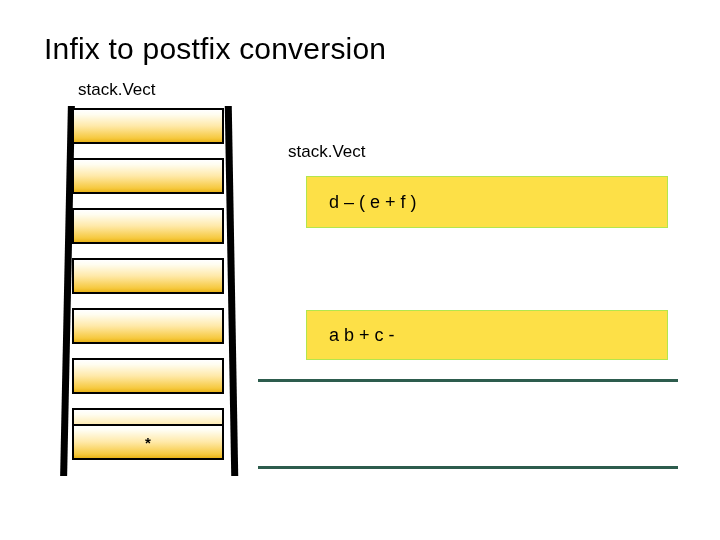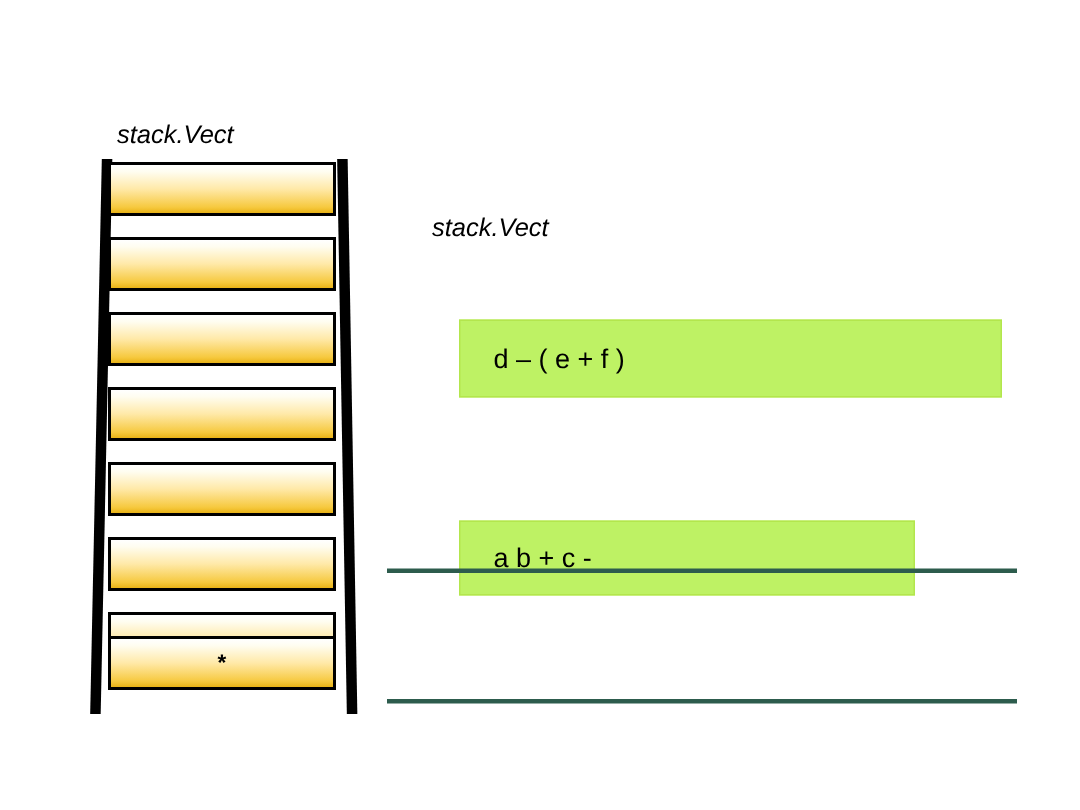--- a/index.html
+++ b/index.html
@@ -29,21 +29,20 @@
     letter-spacing: 0.2px;
     white-space: nowrap;
   }
 
   
   .label {
     position: absolute;
     font-size: 17px;
     color: #000000;
     white-space: nowrap;
-    font-style: italic;
   }
   .label-stack  { left: 78px;  top: 80px; }
   .label-infix  { left: 288px; top: 142px; }
   .label-postfix{ left: 286px; top: 267px; }
 
   
   .stack-wrap {
     position: absolute;
     left: 60px;
     top: 106px;
@@ -84,50 +83,50 @@
     text-align: center;
     font-size: 15px;
     font-weight: bold;
     color: #000000;
     line-height: 1;
   }
 
   
   .expr-box {
     position: absolute;
-    background: #bef264;
+    background: #fde047;
     border: 1px solid #b3e64d;
     box-sizing: border-box;
     display: flex;
     align-items: center;
-    margin-top: 37px;
   }
   .expr-box .expr-text {
     font-size: 18px;
     color: #000000;
     padding-left: 22px;
     white-space: nowrap;
   }
   .expr-infix   { left: 306px; top: 176px;  width: 362px; height: 52px; }
-  .expr-postfix { left: 306px; top: 310px;  width: 304px; height: 50px; }
+  .expr-postfix { left: 306px; top: 310px;  width: 362px; height: 50px; }
 
   
   .hrule {
     position: absolute;
     height: 3px;
     background: #2d5c4d;
   }
   .hrule-top    { left: 258px; top: 379px; width: 420px; }
   .hrule-bottom { left: 258px; top: 466px; width: 420px; }
 </style>
 </head>
 <body>
 
 <div id="slide">
 
+  <div class="title">Infix to postfix conversion</div>
 
   <div class="label label-stack">stack.Vect</div>
   <div class="label label-infix">stack.Vect</div>
 
   <div class="stack-wrap">
     <div class="rail rail-left"></div>
     <div class="rail rail-right"></div>
 
     <div class="cell" style="top:2px">
       <span class="cell-label"></span>

